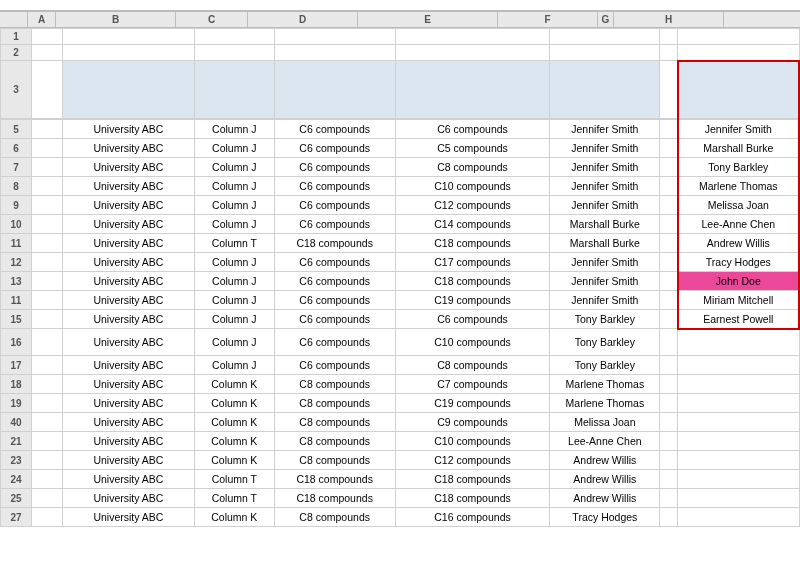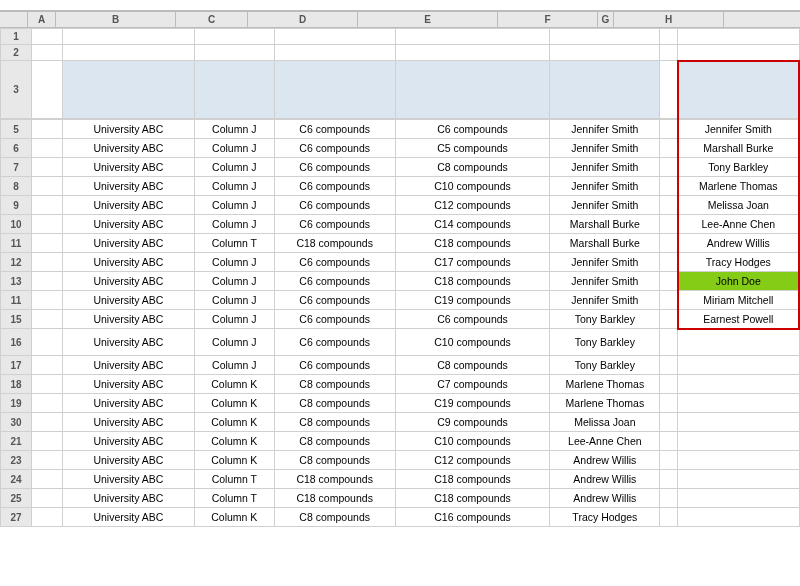--- a/index.html
+++ b/index.html
@@ -305,21 +305,21 @@
           </tr>
           <tr style="height: 19px;">
             <td class="row-num">13</td>
             <td class="data-cell"></td>
             <td class="data-cell">University ABC</td>
             <td class="data-cell">Column J</td>
             <td class="data-cell">C6 compounds</td>
             <td class="data-cell">C18 compounds</td>
             <td class="data-cell">Jennifer Smith</td>
             <td class="data-cell"></td>
-            <td style="border-width: 1px 2px; border-style: solid; border-color: rgb(208, 208, 208) rgb(204, 0, 0); font-size: 10.5px; background: #84cc16;">John Doe</td>
+            <td style="border-width: 1px 2px; border-style: solid; border-color: rgb(208, 208, 208) rgb(204, 0, 0); font-size: 10.5px; background: #ec4899;">John Doe</td>
           </tr>
           <tr style="height: 19px;">
             <td class="row-num">11</td>
             <td class="data-cell"></td>
             <td class="data-cell">University ABC</td>
             <td class="data-cell">Column J</td>
             <td class="data-cell">C6 compounds</td>
             <td class="data-cell">C19 compounds</td>
             <td class="data-cell">Jennifer Smith</td>
             <td class="data-cell"></td>
@@ -374,21 +374,21 @@
             <td class="data-cell"></td>
             <td class="data-cell">University ABC</td>
             <td class="data-cell">Column K</td>
             <td class="data-cell">C8 compounds</td>
             <td class="data-cell">C19 compounds</td>
             <td class="data-cell">Marlene Thomas</td>
             <td class="data-cell"></td>
             <td class="data-cell"></td>
           </tr>
           <tr style="height: 19px;">
-            <td class="row-num">30</td>
+            <td class="row-num">40</td>
             <td class="data-cell"></td>
             <td class="data-cell">University ABC</td>
             <td class="data-cell">Column K</td>
             <td class="data-cell">C8 compounds</td>
             <td class="data-cell">C9 compounds</td>
             <td class="data-cell">Melissa Joan</td>
             <td class="data-cell"></td>
             <td class="data-cell"></td>
           </tr>
           <tr style="height: 19px; margin-left: 48px;">

